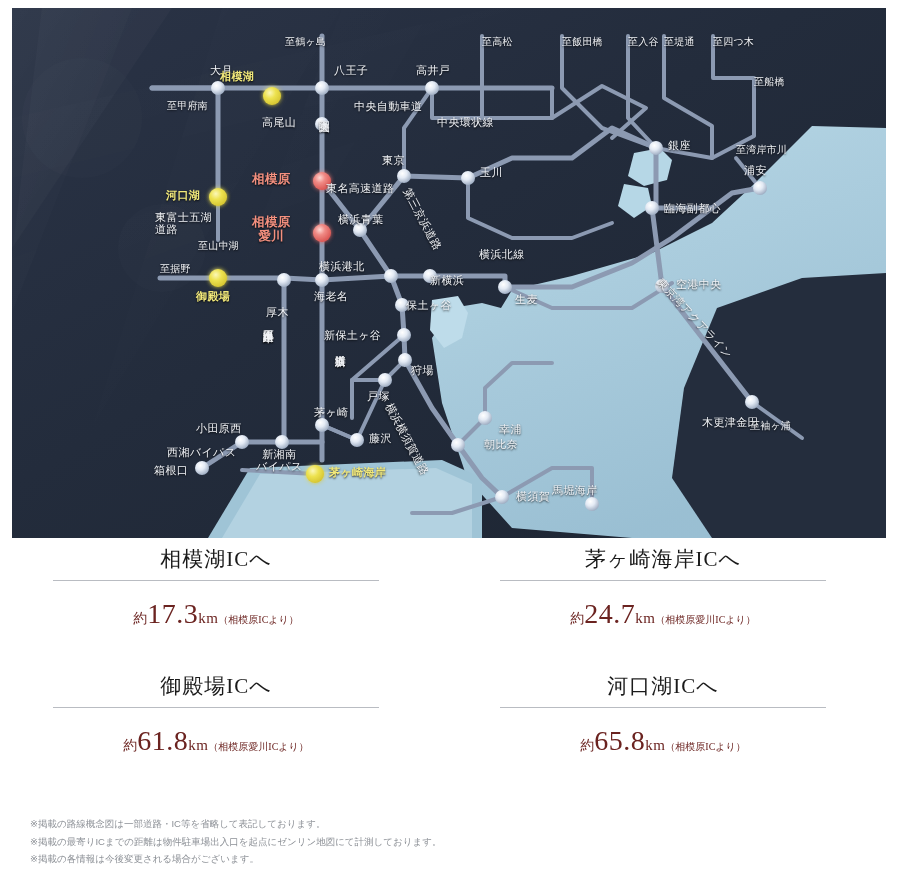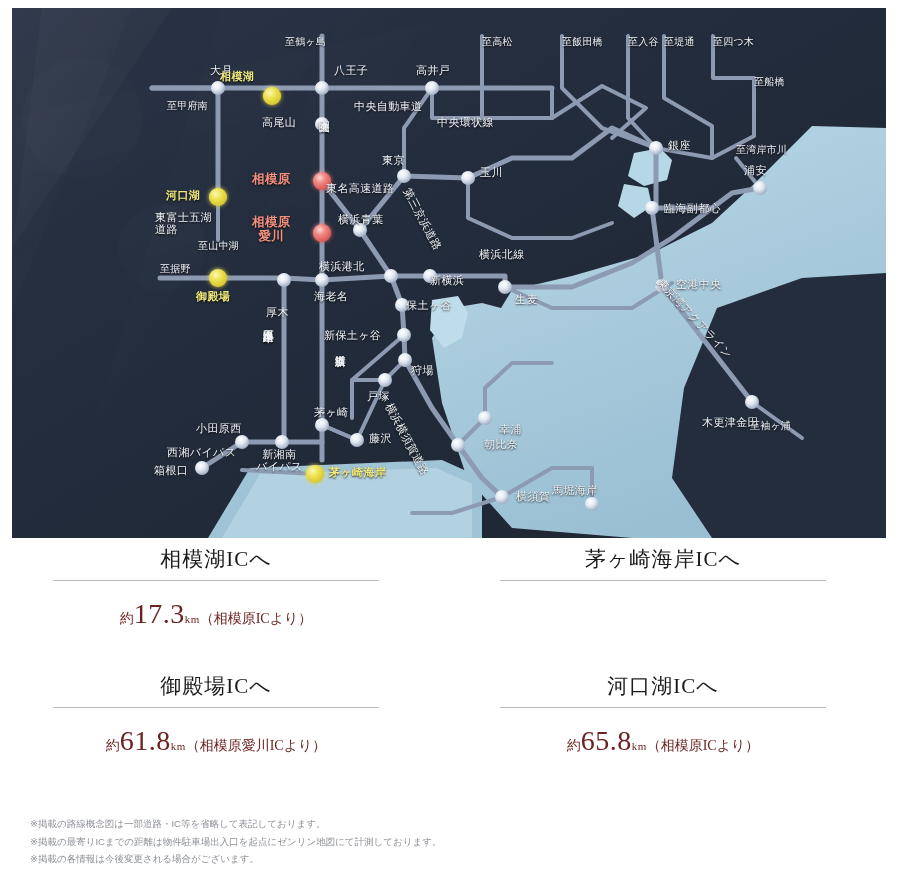--- a/index.html
+++ b/index.html
@@ -26,22 +26,22 @@
   
   #info{position:absolute;left:12px;top:545px;width:874px;height:245px;}
   .card{position:absolute;width:408px;}
   .card .head{font-size:21px;color:#1a1a1a;text-align:center;letter-spacing:1px;
               font-family:"Liberation Serif","DejaVu Serif",serif;padding-bottom:7px;}
   .card .rule{height:1px;background:#b9bcc2;width:326px;margin:0 auto;}
   .card .val{text-align:center;padding-top:17px;color:#6b2320;white-space:nowrap;
              font-family:"Liberation Serif","DejaVu Serif",serif;}
   .card .val .yaku{font-size:14px;}
   .card .val .num{font-size:28px;letter-spacing:.5px;}
-  .card .val .km{font-size:11px;letter-spacing:.5px;}
-  .card .val .from{font-size:14px;letter-spacing:0;}
+  .card .val .km{font-size:15px;letter-spacing:.5px;}
+  .card .val .from{font-size:10px;letter-spacing:0;}
 
   
   #notes{position:absolute;left:30px;top:815px;width:700px;
          color:#8c9096;font-size:9.5px;line-height:1.85;
          font-family:"Liberation Sans","DejaVu Sans",sans-serif;}
   #notes div{white-space:nowrap;}
 </style>
 </head>
 <body>
 
@@ -285,20 +285,21 @@
 
 <div id="info">
     <div class="card" style="left: 0px; top: 0px;">
       <div class="head">相模湖ICへ</div>
       <div class="rule"></div>
       <div class="val"><span class="yaku">約</span><span class="num">17.3</span><span class="km">km</span><span class="from">（相模原ICより）</span></div>
     </div>
     <div class="card" style="left: 447px; top: 0px;">
       <div class="head">茅ヶ崎海岸ICへ</div>
       <div class="rule"></div>
+      <div class="val"><span class="yaku">約</span><span class="num">24.7</span><span class="km">km</span><span class="from">（相模原愛川ICより）</span></div>
     </div>
     <div class="card" style="left: 0px; top: 127px;">
       <div class="head">御殿場ICへ</div>
       <div class="rule"></div>
       <div class="val"><span class="yaku">約</span><span class="num">61.8</span><span class="km">km</span><span class="from">（相模原愛川ICより）</span></div>
     </div>
     <div class="card" style="left: 447px; top: 127px;">
       <div class="head">河口湖ICへ</div>
       <div class="rule"></div>
       <div class="val"><span class="yaku">約</span><span class="num">65.8</span><span class="km">km</span><span class="from">（相模原ICより）</span></div>

